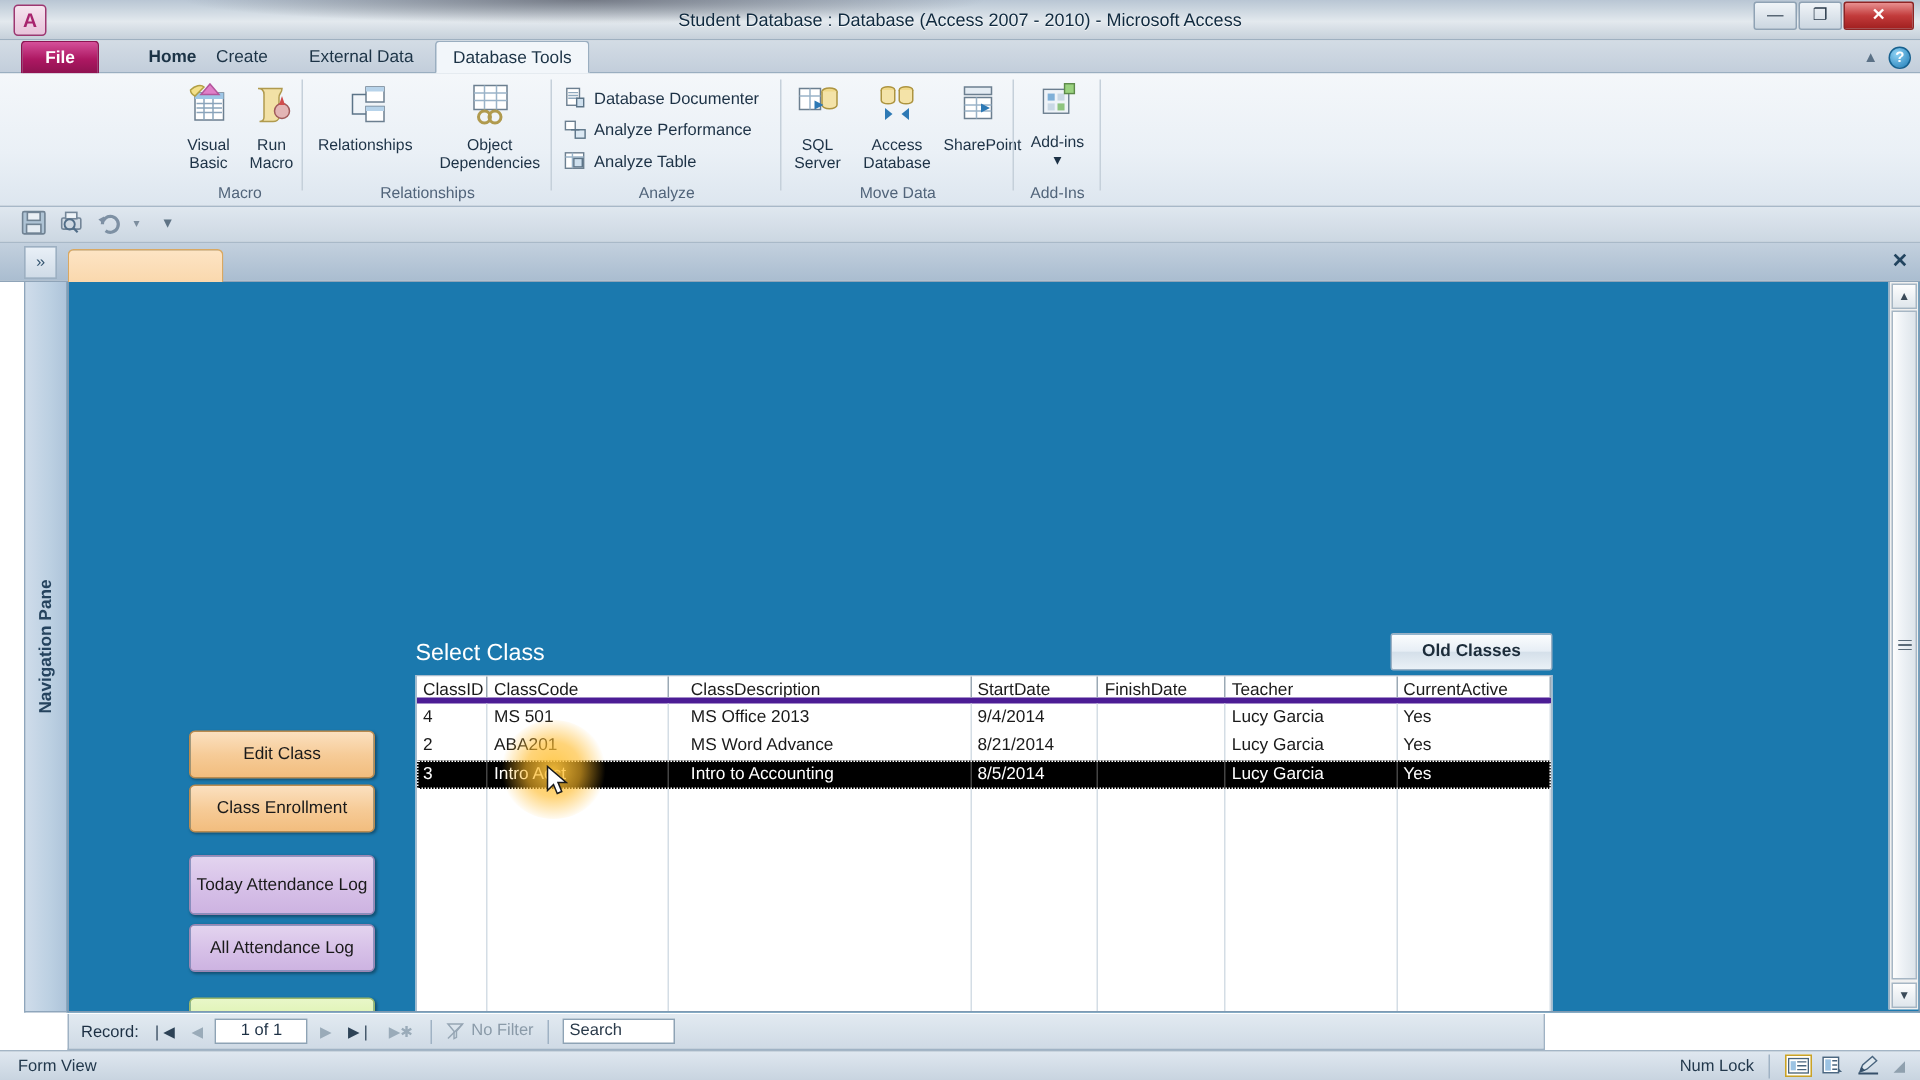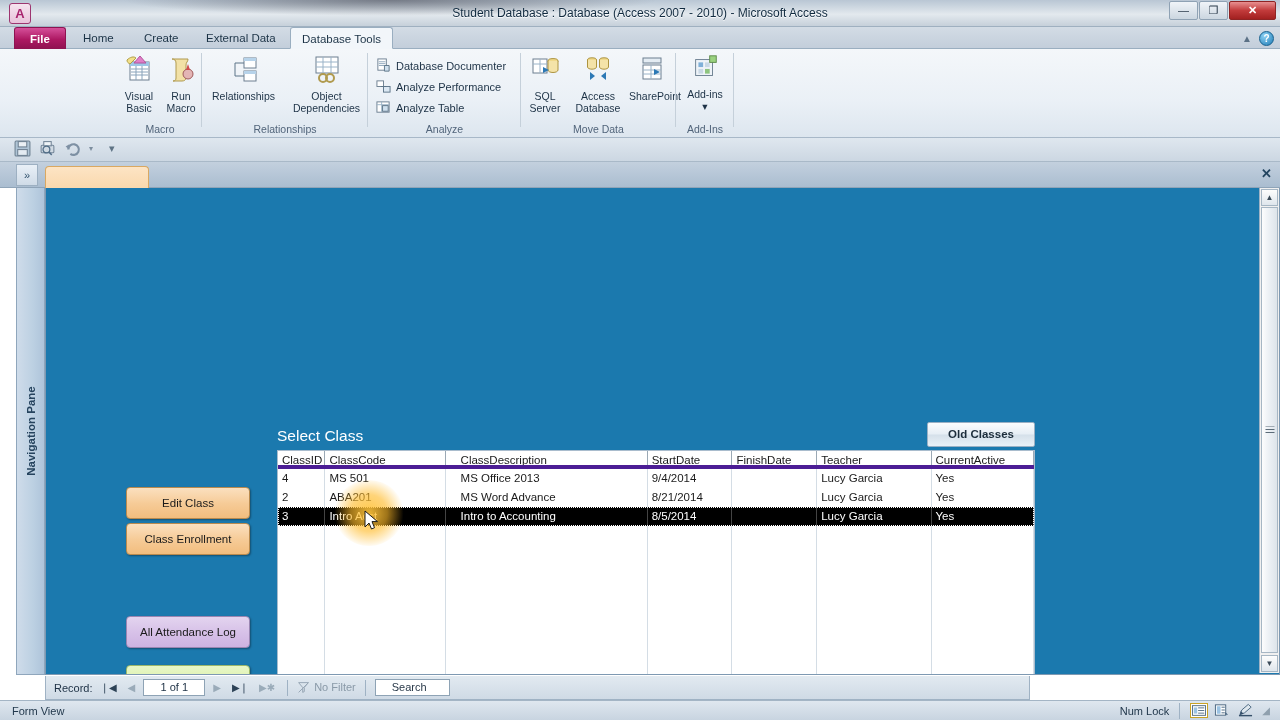--- a/index.html
+++ b/index.html
@@ -264,21 +264,21 @@
   .navbtn { color: #2d4256; font-size: 10px; padding: 0 3px; }
   .navbtn.dim { color: #9aabb9; }
   .recbox {
     width: 62px; height: 17px; background: #fff; border: 1px solid #8ea3b5;
     text-align: center; line-height: 15px; font-size: 11px;
   }
   .vsep { width: 1px; height: 16px; background: #9fb2c4; margin: 0 4px; }
   .nofilter { display: flex; align-items: flex-start; gap: 4px; color: #8a9aa8; }
   .searchbox {
     width: 75px; height: 17px; background: #fff; border: 1px solid #8ea3b5;
-    padding-left: 16px; font-size: 11px; line-height: 15px; color: #2a3a4a;
+    padding-left: 4px; font-size: 11px; line-height: 15px; color: #2a3a4a;
   }
 
   
   .statusbar {
     position: absolute; left: 0; top: 700px; width: 1280px; height: 20px;
     background: linear-gradient(180deg,#dfe7ef,#c8d4e0);
     border-top: 1px solid #a4b5c5;
     display: flex; align-items: center; font-size: 11px; color: #22384c;
   }
   .sb-left { padding-left: 12px; }
@@ -300,21 +300,21 @@
     <div class="title-text">Student Database : Database (Access 2007 - 2010)  -  Microsoft Access</div>
     <div class="wincontrols">
       <div class="wb">—</div>
       <div class="wb">❐</div>
       <div class="wb close">✕</div>
     </div>
   </div>
 
   <div class="tabstrip">
     <div class="rtab file" style="left:14px;">File</div>
-    <div class="rtab" style="left:72px;">Home</div>
+    <div class="rtab" style="left:88px;font-weight:bold;">Home</div>
     <div class="rtab" style="left:133px;">Create</div>
     <div class="rtab" style="left:195px;">External Data</div>
     <div class="rtab active" style="left:290px;">Database Tools</div>
   </div>
 
   <div class="help-icons">
     <div class="hi-up">▲</div>
     <div class="hi-help">?</div>
   </div>
 
@@ -533,20 +533,21 @@
   </div>
 
   <div class="formwrap">
     <div class="formcanvas">
 
       <div class="select-class">Select Class</div>
       <div class="oldclasses">Old Classes</div>
 
       <div class="fbtn orange" style="top:299px; height:32px;">Edit Class</div>
       <div class="fbtn orange" style="top:335px; height:32px;">Class Enrollment</div>
+      <div class="fbtn lav" style="top:382px; height:40px;">Today Attendance Log</div>
       <div class="fbtn lav" style="top:428px; height:32px;">All Attendance Log</div>
       <div class="fbtn green" style="top:477px; height:32px;">Teacher</div>
 
       <div class="grid">
         <div class="grow head">
           <div class="gcell c0">ClassID</div>
           <div class="gcell c1">ClassCode</div>
           <div class="gcell c2">ClassDescription</div>
           <div class="gcell c3">StartDate</div>
           <div class="gcell c4">FinishDate</div>

